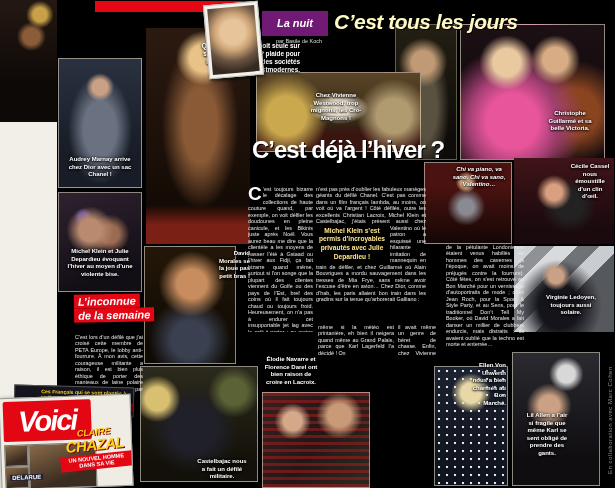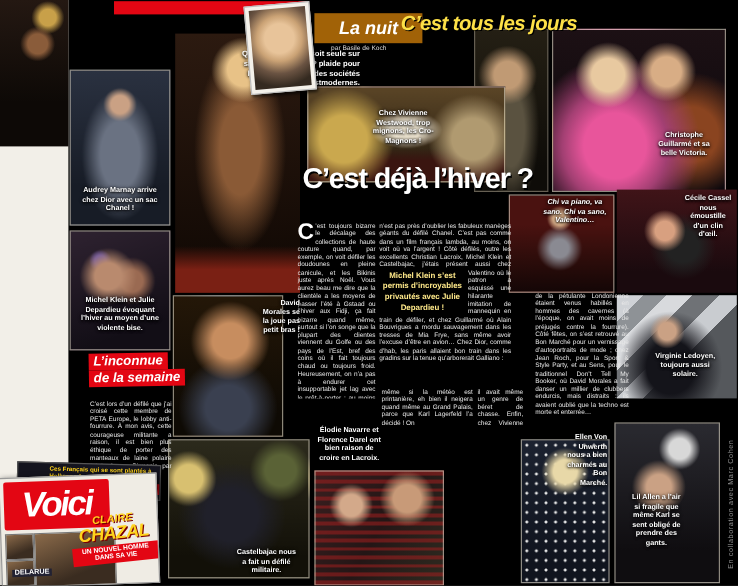--- a/index.html
+++ b/index.html
@@ -17,26 +17,26 @@
   .p1{left:0;top:0;width:57px;height:122px;border:none;
       background:radial-gradient(circle at 55% 30%,#8a5c3a 0 9%,rgba(0,0,0,0) 16%),
                  radial-gradient(circle at 70% 12%,#c8a049 0 6%,rgba(0,0,0,0) 12%),
                  linear-gradient(180deg,#241812,#0d0906 70%);}
   
   #header-bar{position:absolute;left:95px;top:1px;width:160px;height:11px;background:#e30613;z-index:4;}
   #author-photo{position:absolute;left:206px;top:3px;width:55px;height:74px;background:#f4f1ea;
       border:1px solid #bbb;box-shadow:1px 2px 3px rgba(0,0,0,.7);transform:rotate(-5deg);z-index:5;padding:3px;box-sizing:border-box;}
   #author-photo .inner{width:100%;height:100%;
       background:radial-gradient(circle at 50% 38%,#e8c49a 0 26%,#caa275 40%,#6a5342 62%,#342a20 85%);}
-  #section-tab{position:absolute;left:262px;top:11px;width:90px;height:25px;background:#a16207;z-index:5;
-      color:#fff;font-style:italic;font-weight:700;font-size:15px;text-align:center;line-height:25px;}
+  #section-tab{position:absolute;left:262px;top:11px;width:66px;height:25px;background:#701a75;z-index:5;
+      color:#fff;font-style:italic;font-weight:700;font-size:11px;text-align:center;line-height:25px;}
   #section-byline{position:absolute;left:262px;top:38px;width:74px;z-index:5;color:#ddd;
       font-size:5.5px;text-align:center;}
-  #section-title{position:absolute;left:334px;top:10px;width:168px;height:32px;z-index:5;color:#fde047;
-      font-style:italic;font-weight:700;font-size:17px;letter-spacing:-.5px;
+  #section-title{position:absolute;left:334px;top:10px;width:168px;height:32px;z-index:5;color:#fef9c3;
+      font-style:italic;font-weight:700;font-size:21px;letter-spacing:-.5px;
       text-shadow:1px 1px 0 #000;white-space:nowrap;}
   
   .p3{left:58px;top:58px;width:84px;height:130px;
       background:radial-gradient(circle at 50% 22%,#caa184 0 7%,rgba(0,0,0,0) 13%),
                  radial-gradient(ellipse at 50% 55%,#6a7282 0 28%,rgba(0,0,0,0) 55%),
                  linear-gradient(180deg,#2a3140,#171c26 75%);}
   .p4{left:58px;top:192px;width:84px;height:100px;
       background:radial-gradient(circle at 38% 38%,#b98a6e 0 14%,rgba(0,0,0,0) 30%),
                  radial-gradient(circle at 62% 42%,#9a6a52 0 12%,rgba(0,0,0,0) 26%),
                  radial-gradient(circle at 30% 25%,#5a4ab0 0 5%,rgba(0,0,0,0) 10%),

